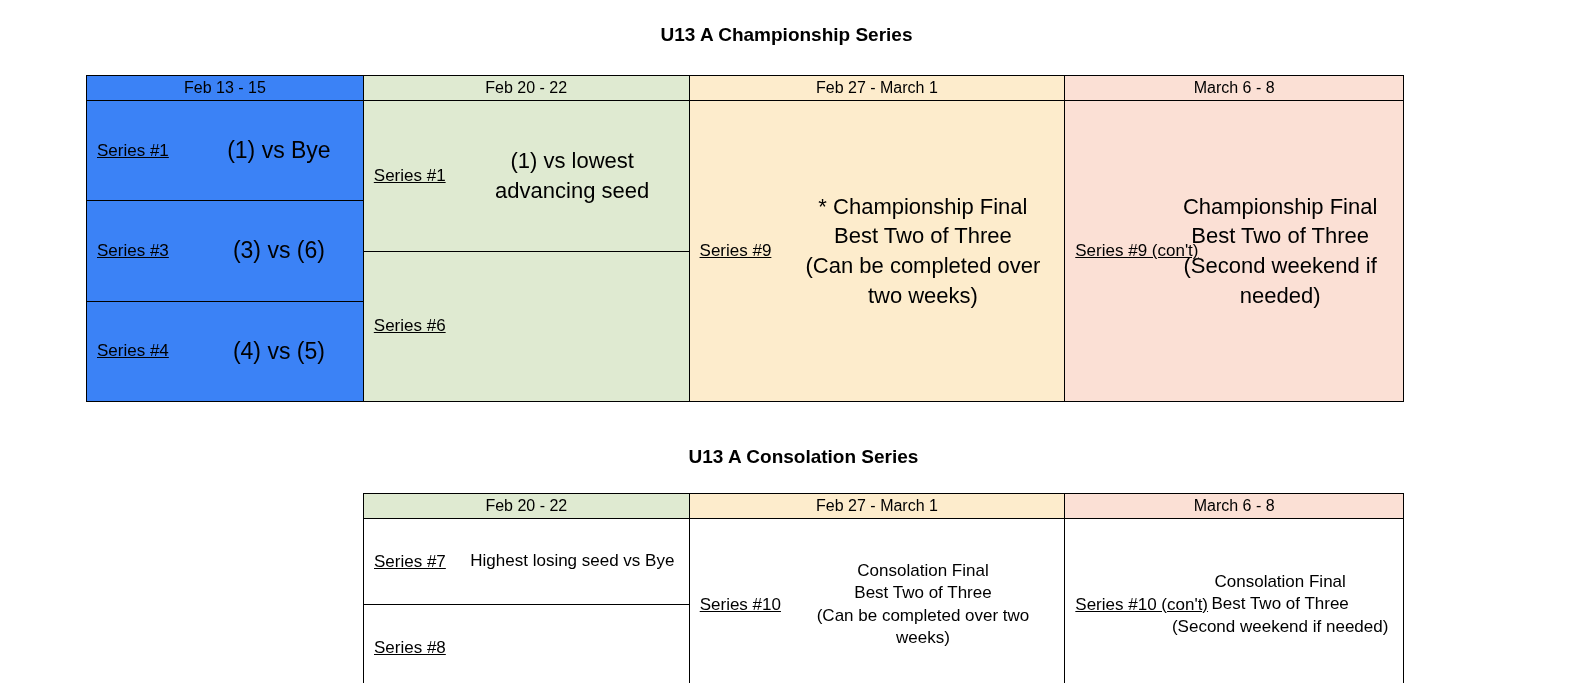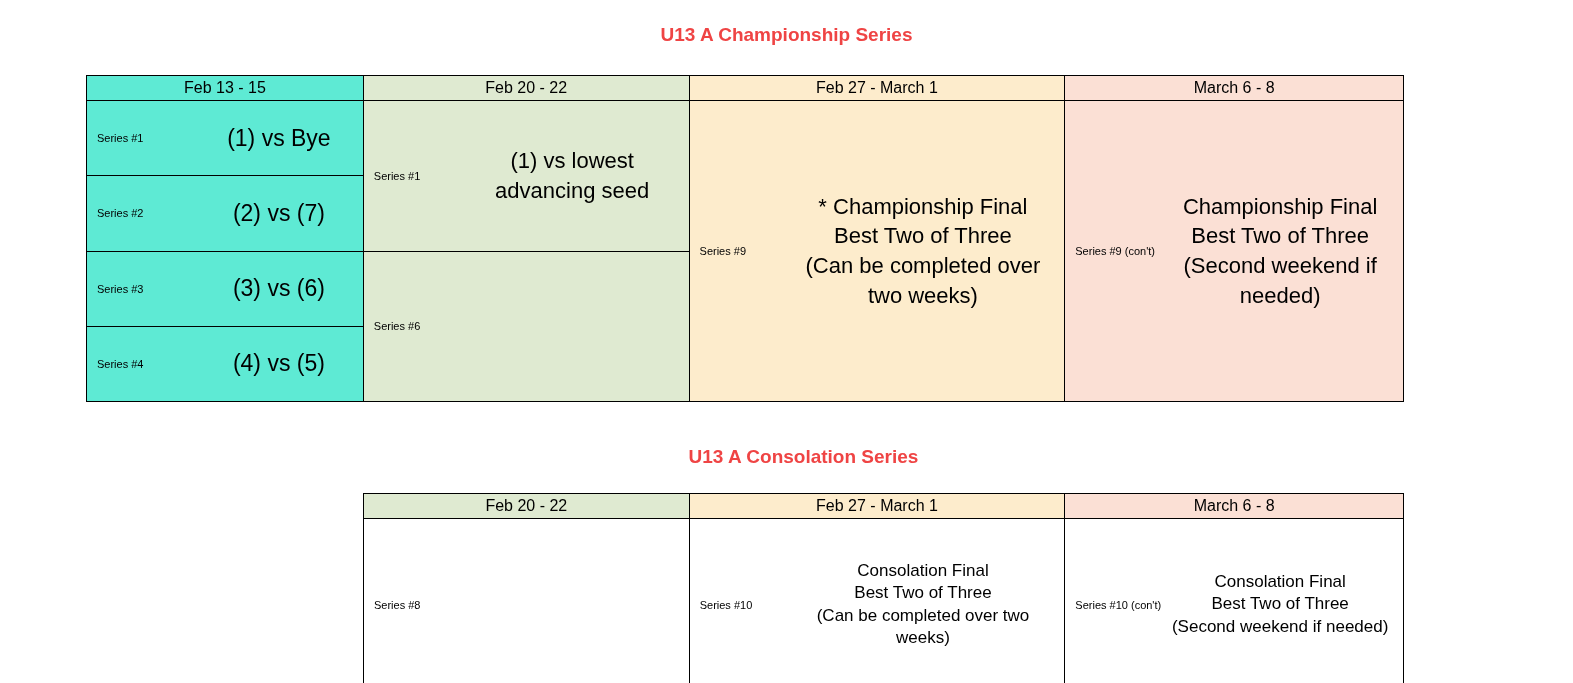--- a/index.html
+++ b/index.html
@@ -13,21 +13,21 @@
     font-family: "Liberation Sans", sans-serif;
     color: #000000;
     position: relative;
     overflow: hidden;
   }
 
   .bracket-title {
     text-align: center;
     font-weight: bold;
     font-size: 19px;
-    color: #ef4444;
+    color: #000000;
   }
 
   
   #championship-bracket {
     position: absolute;
     left: 86px;
     top: 75px;
     width: 1318px;
   }
   #championship-title {
@@ -47,21 +47,21 @@
     border: 1px solid #000;
     box-sizing: border-box;
     font-size: 16px;
     display: flex;
     align-items: center;
     justify-content: center;
     margin-left: -1px;
   }
   .header-cell:first-child { margin-left: 0; }
 
-  .col-r1 { width: 278px; background: #5eead4; }
+  .col-r1 { width: 278px; background: #3b82f6; }
   .col-r2 { width: 327px; background: #dfead1; }
   .col-r3 { width: 377px; background: #fdeccc; }
   .col-r4 { width: 340px; background: #fbe0d5; }
 
   .body-row {
     display: flex;
     width: 100%;
     height: 301px;
   }
   .col {
@@ -78,23 +78,24 @@
     box-sizing: border-box;
     display: flex;
     align-items: center;
     flex: 1 1 0;
     border-bottom: 1px solid #000;
     padding: 0 10px;
   }
   .cell:last-child { border-bottom: none; }
 
   .series-label {
-    font-size: 11px;
+    font-size: 17px;
     white-space: nowrap;
     flex: 0 0 auto;
+    text-decoration: underline;
   }
   .series-desc {
     font-size: 22px;
     text-align: center;
     flex: 1 1 auto;
     line-height: 1.35;
   }
 
   
   .r1cell .series-label { width: 108px; }
@@ -151,24 +152,20 @@
   </div>
 
   <div class="body-row">
 
     <div class="col col-r1">
       <div class="cell r1cell">
         <span class="series-label">Series #1</span>
         <span class="matchup">(1) vs Bye</span>
       </div>
       <div class="cell r1cell">
-        <span class="series-label">Series #2</span>
-        <span class="matchup">(2) vs (7)</span>
-      </div>
-      <div class="cell r1cell">
         <span class="series-label">Series #3</span>
         <span class="matchup">(3) vs (6)</span>
       </div>
       <div class="cell r1cell">
         <span class="series-label">Series #4</span>
         <span class="matchup">(4) vs (5)</span>
       </div>
     </div>
 
     <div class="col col-r2">
@@ -209,20 +206,24 @@
   <div class="header-row">
     <div class="header-cell cons-col-r2" style="background:#dfead1">Feb 20 - 22</div>
     <div class="header-cell cons-col-r3" style="background:#fdeccc">Feb 27 - March 1</div>
     <div class="header-cell cons-col-r4" style="background:#fbe0d5">March 6 - 8</div>
   </div>
 
   <div class="cons-body-row">
 
     <div class="col cons-col-r2">
       <div class="cell cons-cell">
+        <span class="series-label">Series #7</span>
+        <span class="cons-desc">Highest losing seed vs Bye</span>
+      </div>
+      <div class="cell cons-cell">
         <span class="series-label">Series #8</span>
       </div>
     </div>
 
     <div class="col cons-col-r3 center-col">
       <div class="cell cons-cell">
         <span class="series-label">Series #10</span>
         <span class="cons-desc" style="white-space: pre-line;">Consolation Final
 Best Two of Three
 (Can be completed over two weeks)</span>

